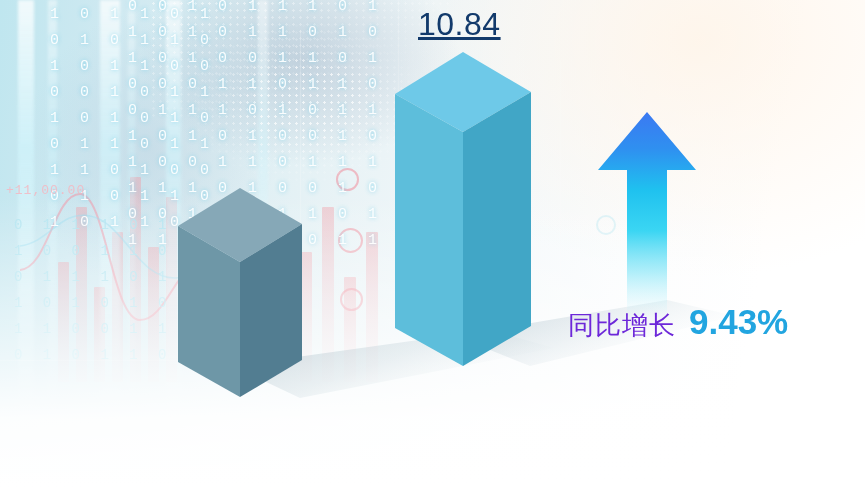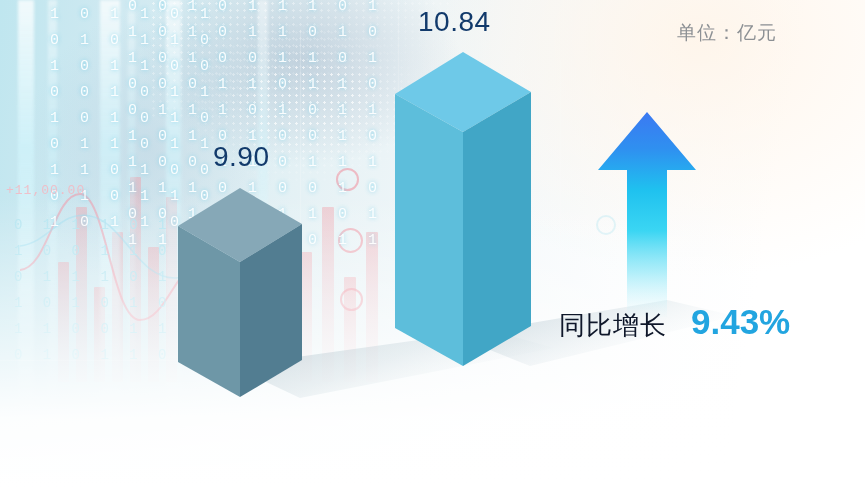--- a/index.html
+++ b/index.html
@@ -124,24 +124,25 @@
   
   .bar-shadow { position: absolute; }
 
   
   .bar3d { position: absolute; }
 
   
   .value-label {
     position: absolute;
     color: #123a6b;
-    font-size: 28px;
+    font-size: 32px;
     font-weight: 400;
     letter-spacing: 0.5px;
     white-space: nowrap;
+    text-decoration: underline;
   }
   .cat-label {
     position: absolute;
     color: #4c5157;
     font-size: 23px;
     font-weight: 400;
     letter-spacing: 0.5px;
     white-space: nowrap;
   }
   .unit-label {
@@ -151,29 +152,30 @@
     letter-spacing: 1px;
     white-space: nowrap;
   }
   .growth-wrap {
     position: absolute;
     white-space: nowrap;
     display: flex;
     align-items: baseline;
   }
   .growth-text {
-    color: #0f172a;
+    color: #6d28d9;
     font-size: 26px;
     letter-spacing: 1px;
+    margin-left: 9px;
   }
   .growth-value {
     color: #22a5e0;
     font-size: 35px;
     font-weight: bold;
-    margin-left: 24px;
+    margin-left: 13px;
     letter-spacing: 0px;
   }
   .arrow { position: absolute; }
 </style>
 </head>
 <body>
 
 <div id="stage">
 
   <div class="bg-layer bg-base"></div>
@@ -296,23 +298,21 @@
         <stop offset="18%" stop-color="#2f90f0" stop-opacity="1"></stop>
         <stop offset="38%" stop-color="#1fc1ef" stop-opacity="1"></stop>
         <stop offset="58%" stop-color="#2ad2f2" stop-opacity="0.92"></stop>
         <stop offset="78%" stop-color="#7ce4f7" stop-opacity="0.60"></stop>
         <stop offset="100%" stop-color="#cdf4fc" stop-opacity="0.05"></stop>
       </linearGradient>
     </defs>
     <polygon points="49,0 98,58 69,58 69,205 29,205 29,58 0,58" fill="url(#arrGrad)"></polygon>
   </svg>
 
-  <div class="unit-label" style="left:677px; top:20px;">单位：亿元</div>
-
-  <div class="value-label" style="left:213px; top:141px;">9.90</div>
+
 
   <div class="value-label" style="left:418px; top:6px;">10.84</div>
 
 
 
   <div class="growth-wrap" style="left:559px; top:302px;">
     <span class="growth-text">同比增长</span>
     <span class="growth-value">9.43%</span>
   </div>
 

